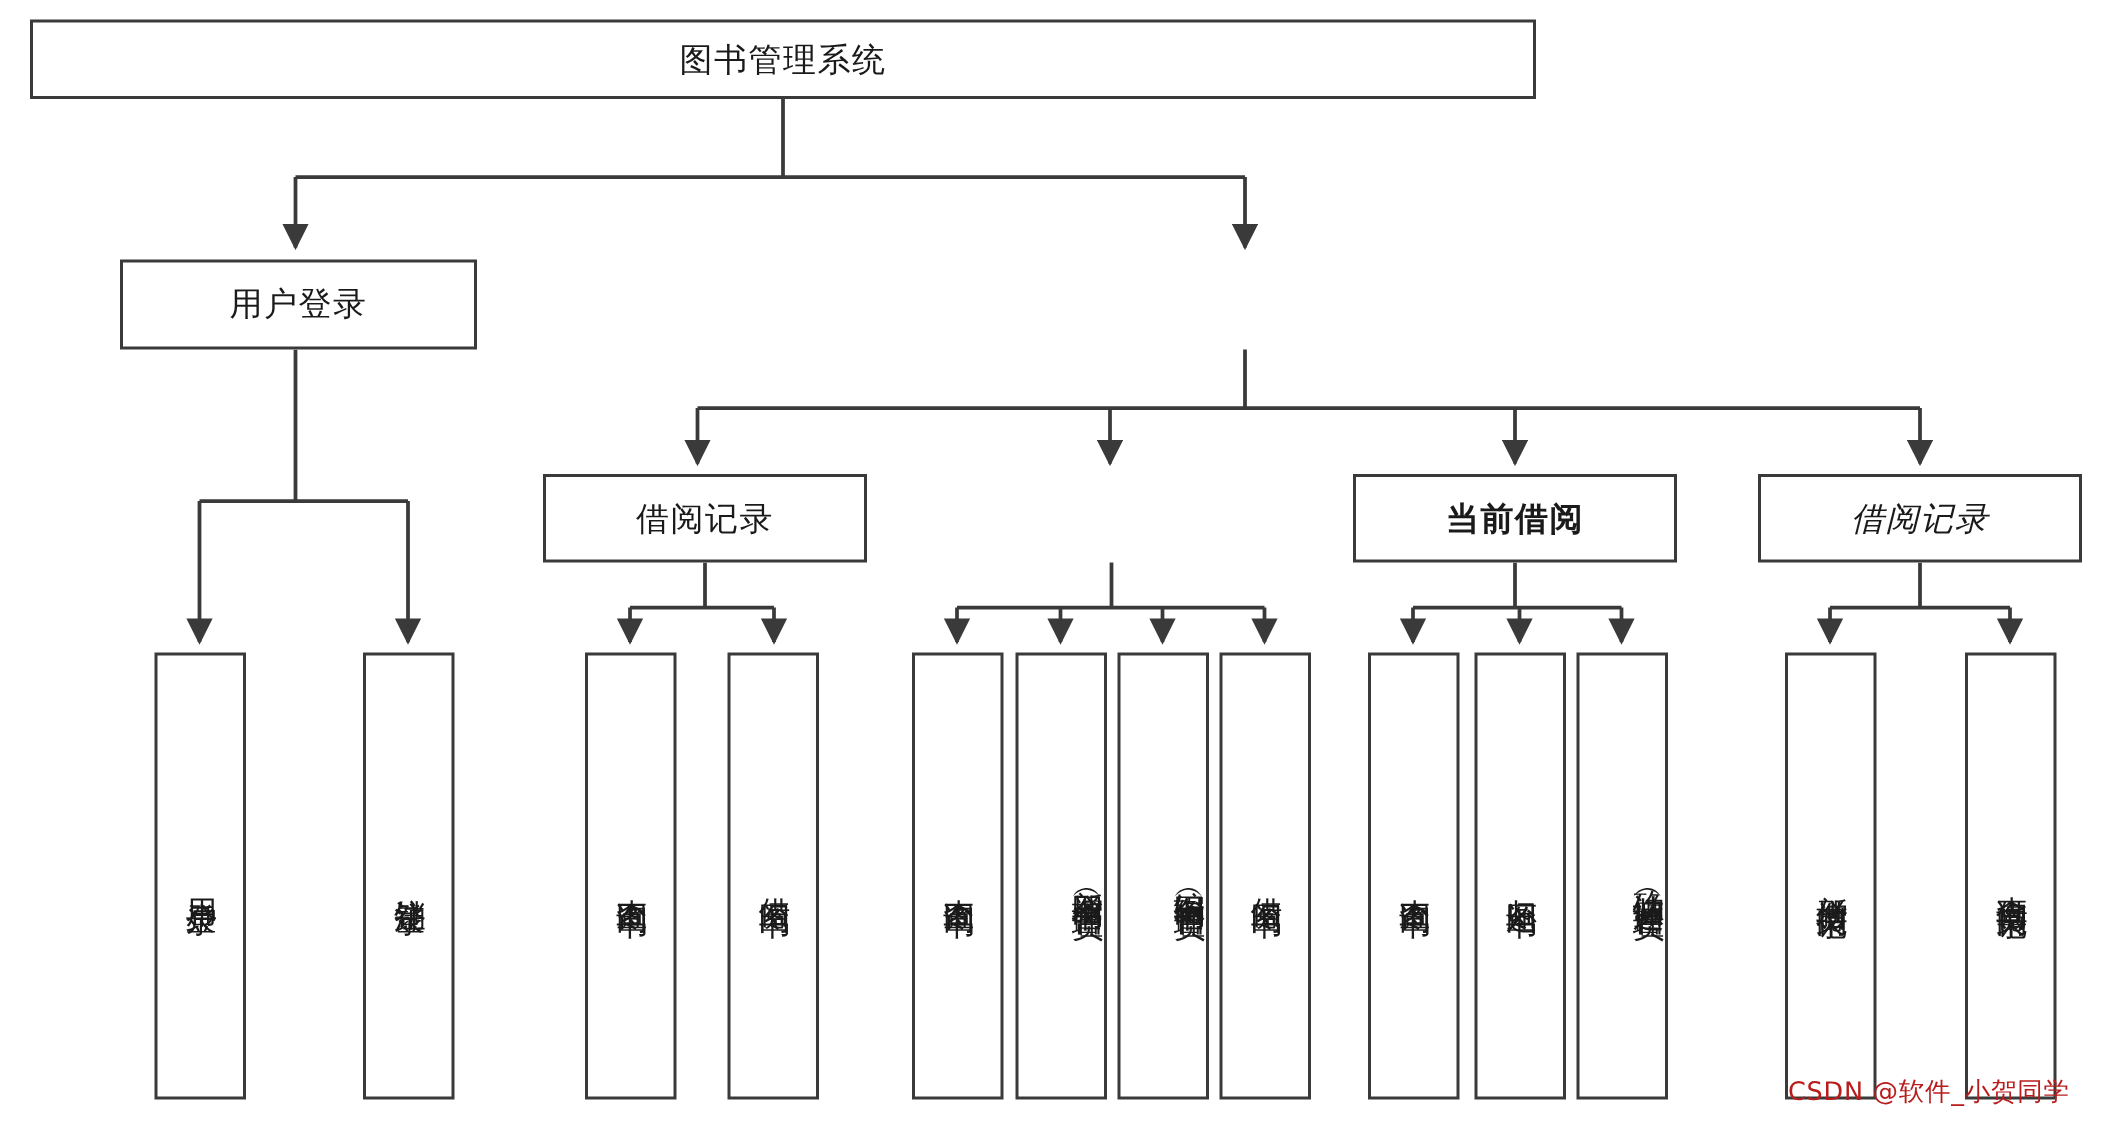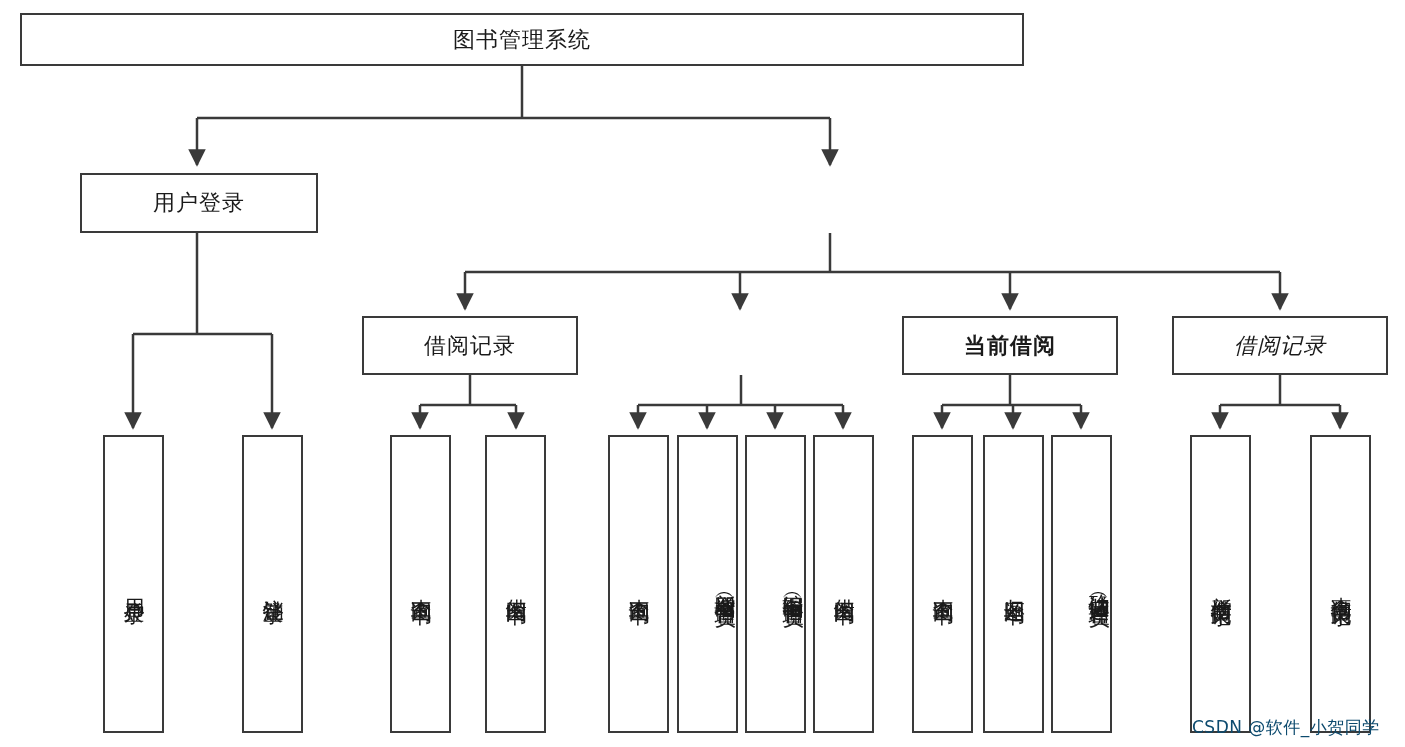--- a/index.html
+++ b/index.html
@@ -50,21 +50,21 @@
     position: absolute;
     left: 0;
     top: 0;
     width: 1405px;
     height: 747px;
     pointer-events: none;
   }
   .watermark {
     position: absolute;
     font-size: 17px;
-    color: #0c4a6e;
+    color: #b91c1c;
     white-space: nowrap;
     letter-spacing: 0.5px;
   }
 </style>
 </head>
 <body>
 
 <div id="canvas">
 
   <svg class="links" viewBox="0 0 1405 747">

